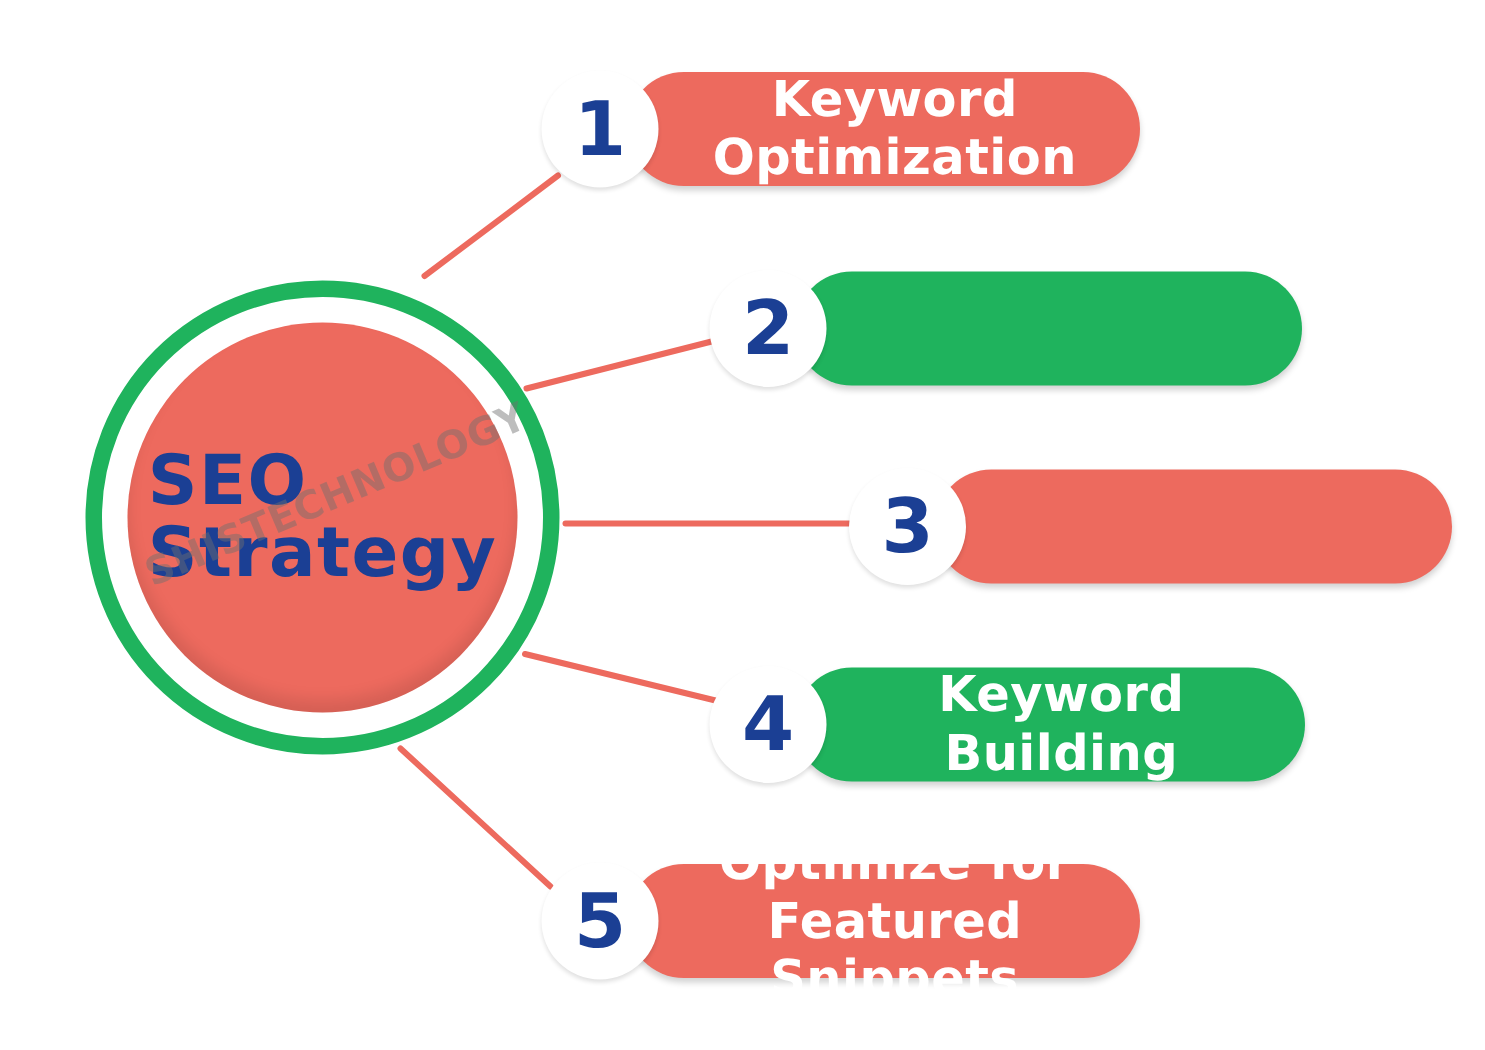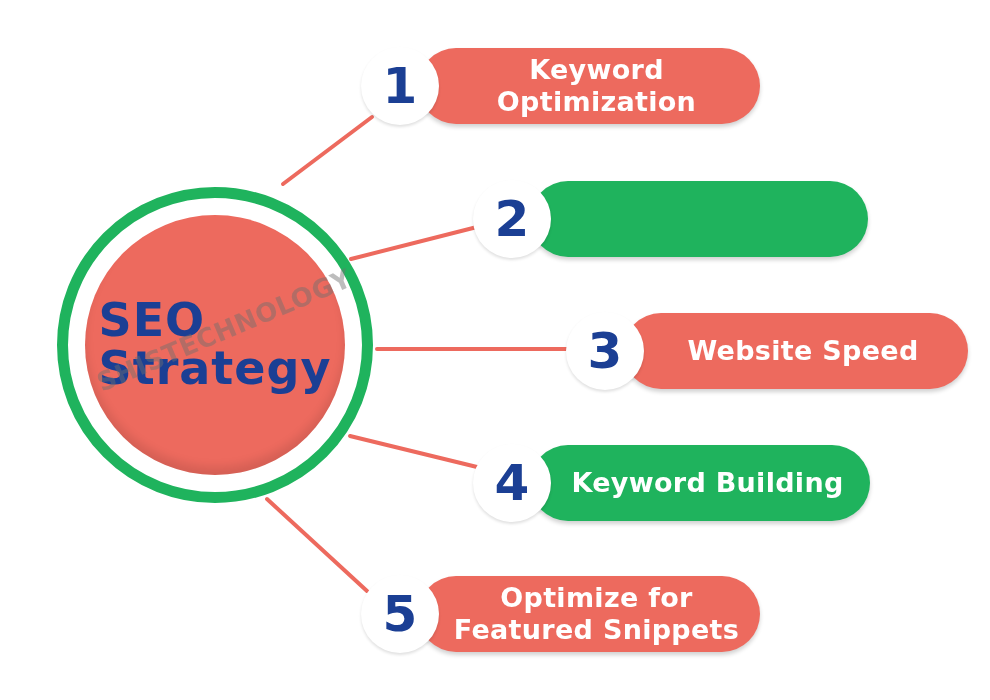--- a/index.html
+++ b/index.html
@@ -45,21 +45,21 @@
     background:#fff;z-index:2;box-shadow:0 2px 3px rgba(0,0,0,.12);
   }
   .num{
     position:absolute;left:0;top:0;width:78px;height:78px;z-index:3;
     display:flex;align-items:center;justify-content:center;
     color:var(--blue,#1b3f94);font-weight:bold;font-size:50px;
   }
   .label{
     position:absolute;top:1px;height:76px;left:88px;right:16px;z-index:2;
     display:flex;align-items:center;justify-content:center;text-align:center;
-    color:#fff;font-weight:bold;font-size:27px;line-height:1.18;
+    color:#fff;font-weight:bold;font-size:33px;line-height:1.18;
     white-space:pre-line;letter-spacing:.3px;
   }
 </style>
 </head>
 <body>
 
 <div class="canvas">
 
   <svg class="lines" viewBox="0 0 990 700">
     <line x1="283" y1="184" x2="372" y2="117" stroke="#ed6a5e" stroke-width="4" stroke-linecap="round"></line>
@@ -89,21 +89,20 @@
   <div class="item" style="left:473px;top:180px;width:395px;">
     <div class="pill" style="left:57px;width:338px;" data-color="green"></div>
     <div class="badge"></div>
     <div class="num">2</div>
   </div>
 
   <div class="item" style="left:566px;top:312px;width:402px;">
     <div class="pill" style="left:57px;width:345px;" data-color="red"></div>
     <div class="badge"></div>
     <div class="num">3</div>
-    <div class="label">Website Speed</div>
   </div>
 
   <div class="item" style="left:473px;top:444px;width:397px;">
     <div class="pill" style="left:57px;width:340px;" data-color="green"></div>
     <div class="badge"></div>
     <div class="num">4</div>
     <div class="label">Keyword Building</div>
   </div>
 
   <div class="item" style="left:361px;top:575px;width:399px;">

